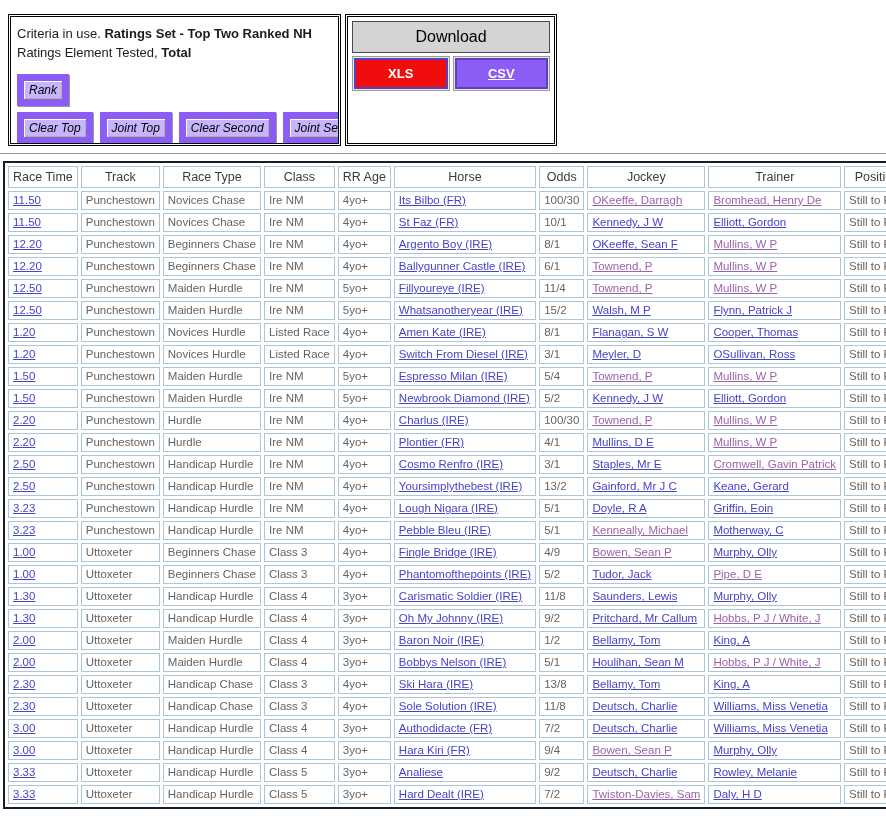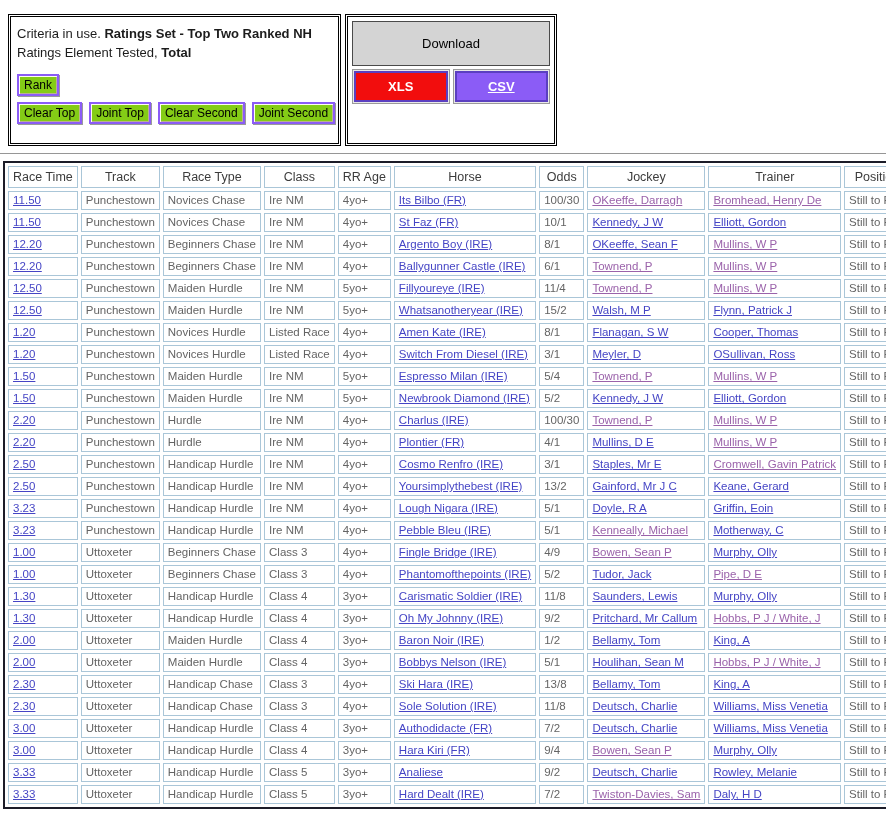--- a/index.html
+++ b/index.html
@@ -16,35 +16,35 @@
     border: 3px double #000;
     padding: 5px 6px; overflow: hidden;
   }
   .crit-text { margin: 2px 0 0 0; font-size: 13px; line-height: 19px; color: #1c1c1c; white-space: nowrap; }
   .crit-text b { font-weight: bold; }
   .rank-row { margin-top: 12px; }
   .btn-row { margin-top: 6px; display: flex; gap: 7px; }
   .btn {
     font-family: "Liberation Sans", sans-serif;
     font-size: 12px; color: #000;
-    background: #84cc16;
-    border: 2px solid #8b5cf6;
+    background: #c4b5fd;
+    border: 7px solid #8b5cf6;
     box-shadow: inset 1px 1px 0 #fffdf0, inset -1px -1px 0 #b9b192, 1px 1px 0 #9a9a9a;
-    padding: 2px 5px; cursor: pointer; white-space: nowrap;
+    padding: 2px 5px; cursor: pointer; white-space: nowrap; font-style: italic;
   }
 
   .download-panel {
     width: 212px; height: 132px; box-sizing: border-box;
     border: 3px double #000;
     margin-left: 4px; padding: 4px;
   }
   .dl-header {
     border: 1px solid #4a4a4a; background: #d4d4d4;
-    text-align: center; font-size: 13px; color: #000;
-    padding: 14px 0; margin-bottom: 3px;
+    text-align: center; font-size: 16px; color: #000;
+    padding: 6px 0; margin-bottom: 3px;
   }
   .dl-btn-row { display: flex; gap: 3px; }
   .dl-cell { flex: 1; border: 1px solid #9a9a9a; padding: 1px; background: #e8e8e8; }
   .dl-btn {
     border: 2px solid #5b3fc0; text-align: center;
     color: #ffffff; font-weight: bold; font-size: 13px;
     padding: 6px 0; cursor: pointer;
   }
 
   hr.rule {

